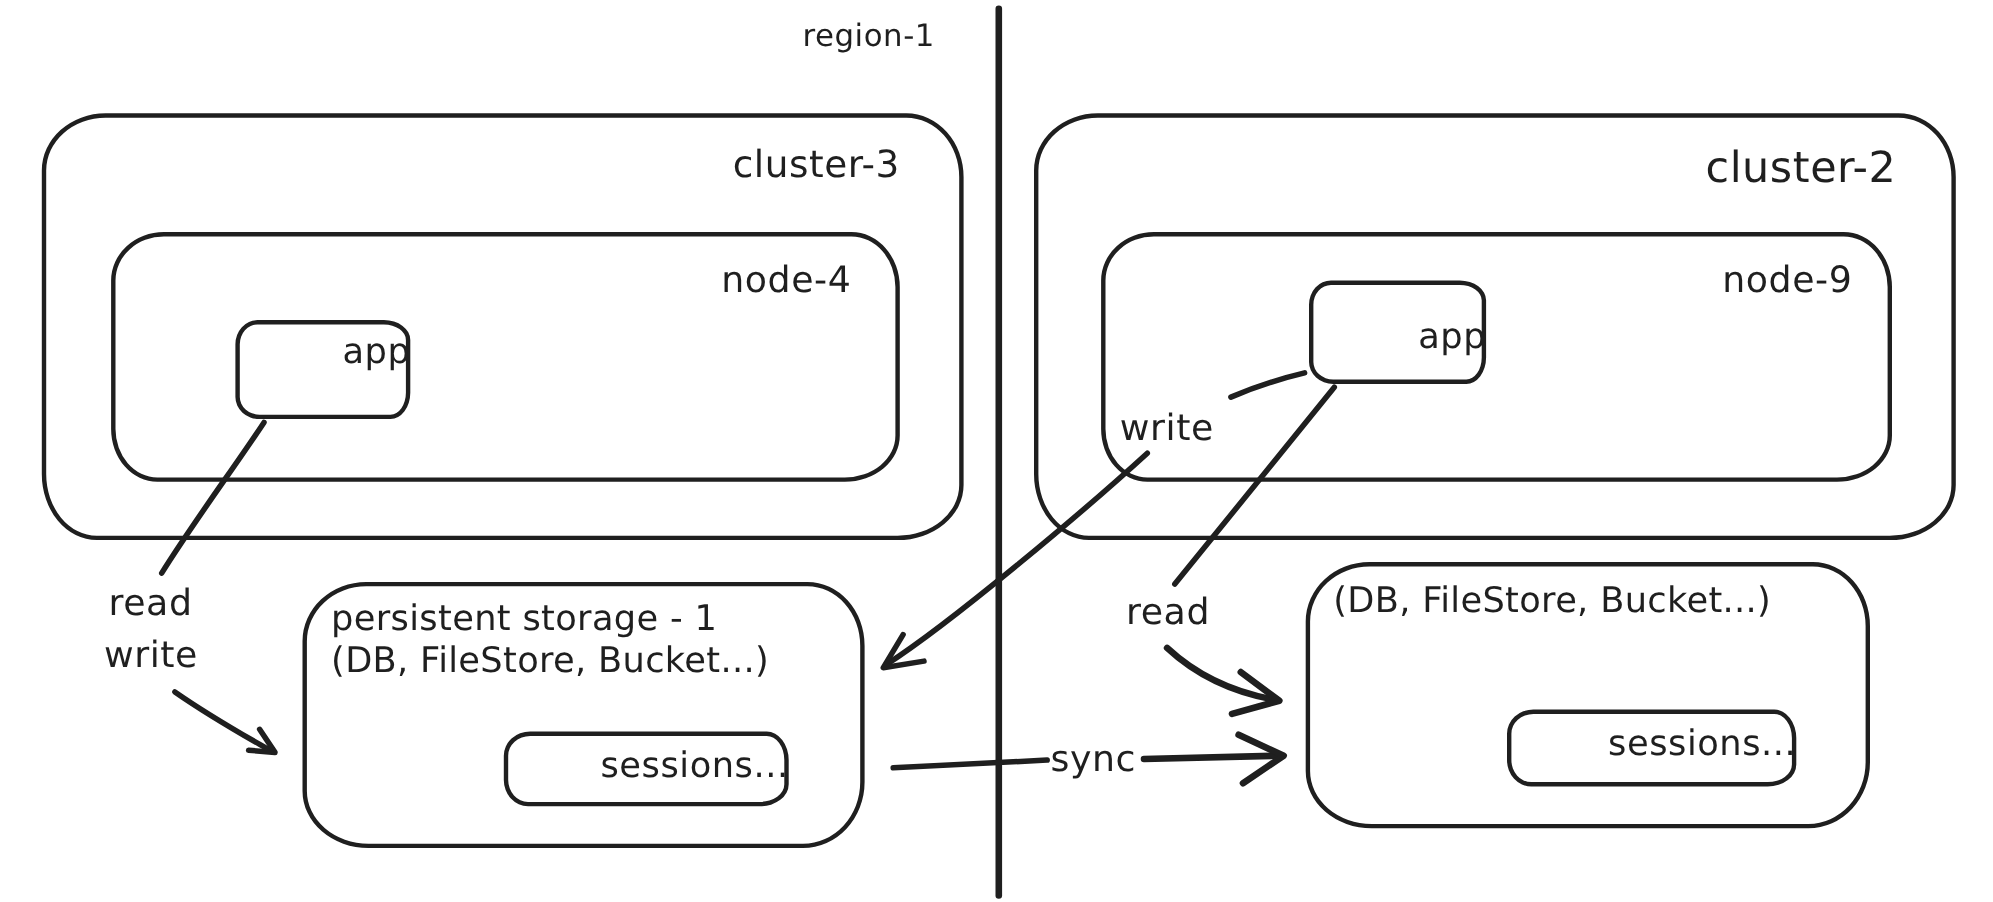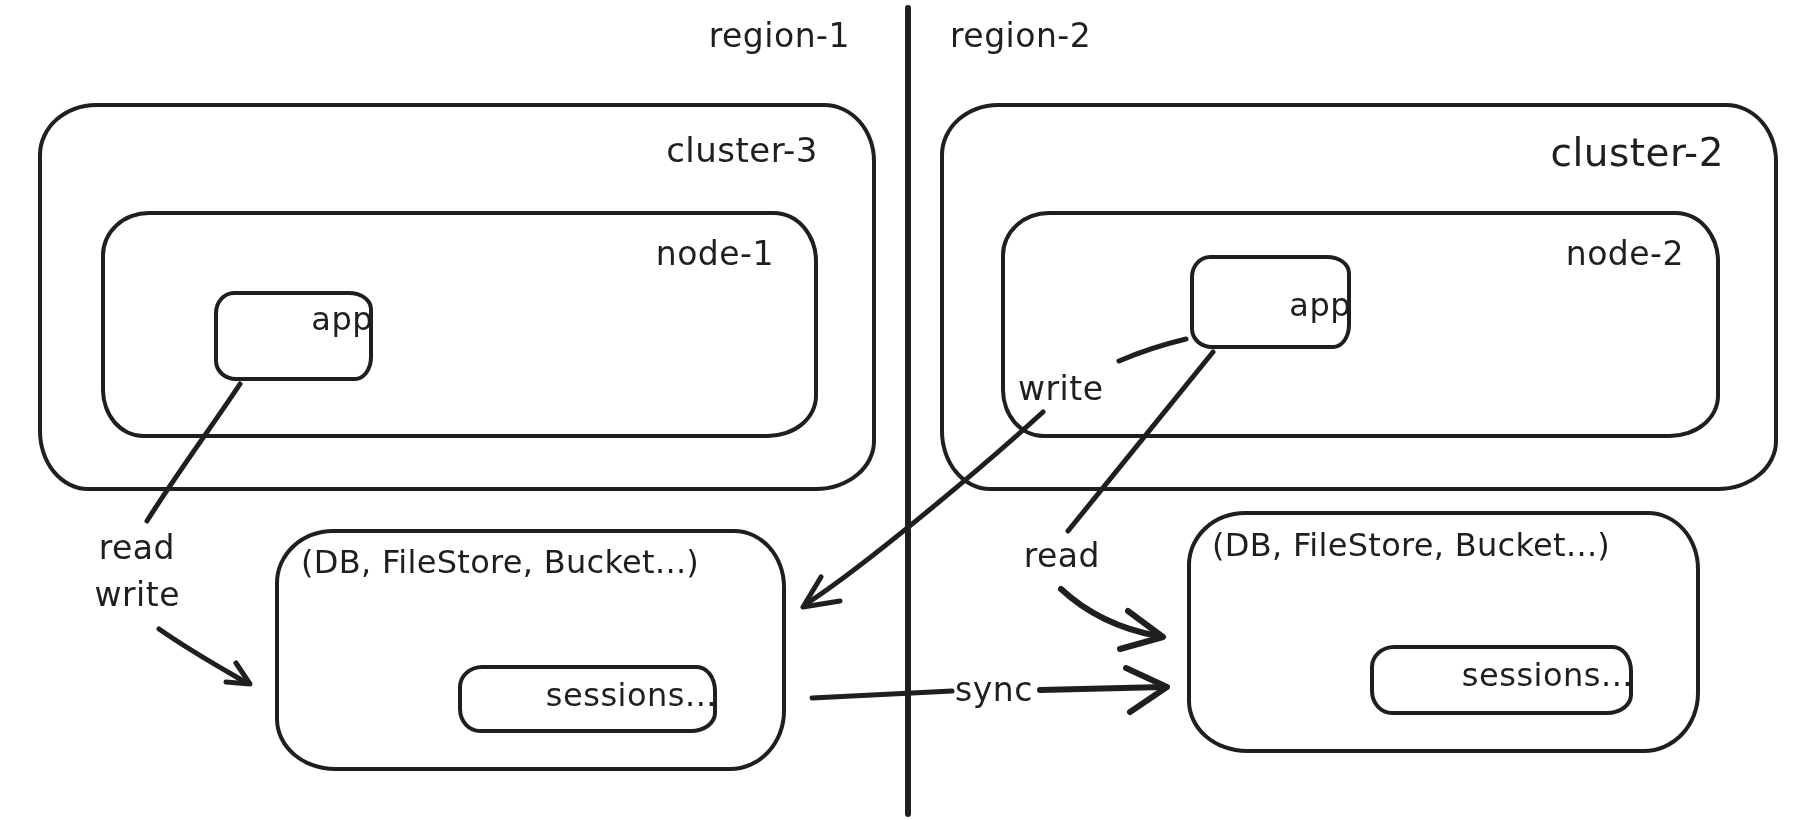--- a/index.html
+++ b/index.html
@@ -28,21 +28,21 @@
   .storage-box  { border-radius: 58px 52px 56px 60px / 54px 58px 60px 52px; }
   .sessions-box { border-radius: 24px 20px 26px 22px / 22px 26px 20px 24px; border-width: 4px; }
   .lbl {
     position: absolute;
     white-space: nowrap;
     font-size: 33px;
     line-height: 1.1;
     color: #1f1f1f;
     letter-spacing: 0.5px;
   }
-  .lbl-region { font-size: 33px; }
+  .lbl-region { font-size: 28px; }
   .lbl-right  { text-align: right; }
   .lbl-center { text-align: right; }
   .storage-text {
     position: absolute;
     font-size: 32px;
     line-height: 38px;
     letter-spacing: 0.3px;
     white-space: nowrap;
   }
   #arrow-layer {
@@ -63,43 +63,43 @@
 <body>
 
 <div id="canvas">
 
   <div class="lbl lbl-region lbl-right" style="left:650px; top:18px; width:200px;">region-1</div>
 
   <div class="box cluster-box" style="left:38px; top:103px; width:838px; height:388px;"></div>
   <div class="lbl lbl-right" style="right:994px; top:132px; font-size:34px;">cluster-3</div>
 
   <div class="box node-box" style="left:101px; top:211px; width:717px; height:227px;"></div>
-  <div class="lbl lbl-right" style="right:1038px; top:236px;">node-1</div>
+  <div class="lbl lbl-right" style="right:1038px; top:236px;">node-4</div>
 
   <div class="box app-box" style="left:214px; top:291px; width:159px; height:90px;"></div>
   <div class="lbl lbl-center" style="left:214px; top:302px; width:159px; font-size:32px;">app</div>
 
   <div class="lbl lbl-center" style="left:75px; top:530px; width:100px;">read</div>
   <div class="lbl lbl-center" style="left:70px; top:577px; width:110px;">write</div>
 
   <div class="box storage-box" style="left:275px; top:529px; width:511px; height:242px;"></div>
   <div class="storage-text" style="left:301px; top:543px;">
+    <div>persistent storage - 1</div>
     <div>(DB, FileStore, Bucket...)</div>
   </div>
 
   <div class="box sessions-box" style="left:458px; top:665px; width:259px; height:68px;"></div>
   <div class="lbl lbl-center" style="left:458px; top:678px; width:259px; font-size:32px;">sessions...</div>
 
-  <div class="lbl lbl-region" style="left:950px; top:18px;">region-2</div>
 
   <div class="box cluster-box" style="left:940px; top:103px; width:838px; height:388px;"></div>
   <div class="lbl lbl-right" style="right:88px; top:132px; font-size:39px;">cluster-2</div>
 
   <div class="box node-box" style="left:1001px; top:211px; width:719px; height:227px;"></div>
-  <div class="lbl lbl-right" style="right:128px; top:236px;">node-2</div>
+  <div class="lbl lbl-right" style="right:128px; top:236px;">node-9</div>
 
   <div class="box app-box" style="left:1190px; top:255px; width:161px; height:94px;"></div>
   <div class="lbl lbl-center" style="left:1190px; top:288px; width:161px; font-size:32px;">app</div>
 
   <div class="lbl" style="left:1018px; top:371px;">write</div>
   <div class="lbl lbl-center" style="left:1010px; top:538px; width:90px;">read</div>
 
   <div class="box storage-box" style="left:1187px; top:511px; width:513px; height:242px;"></div>
   <div class="storage-text" style="left:1212px; top:526px;">
     <div>(DB, FileStore, Bucket...)</div>

